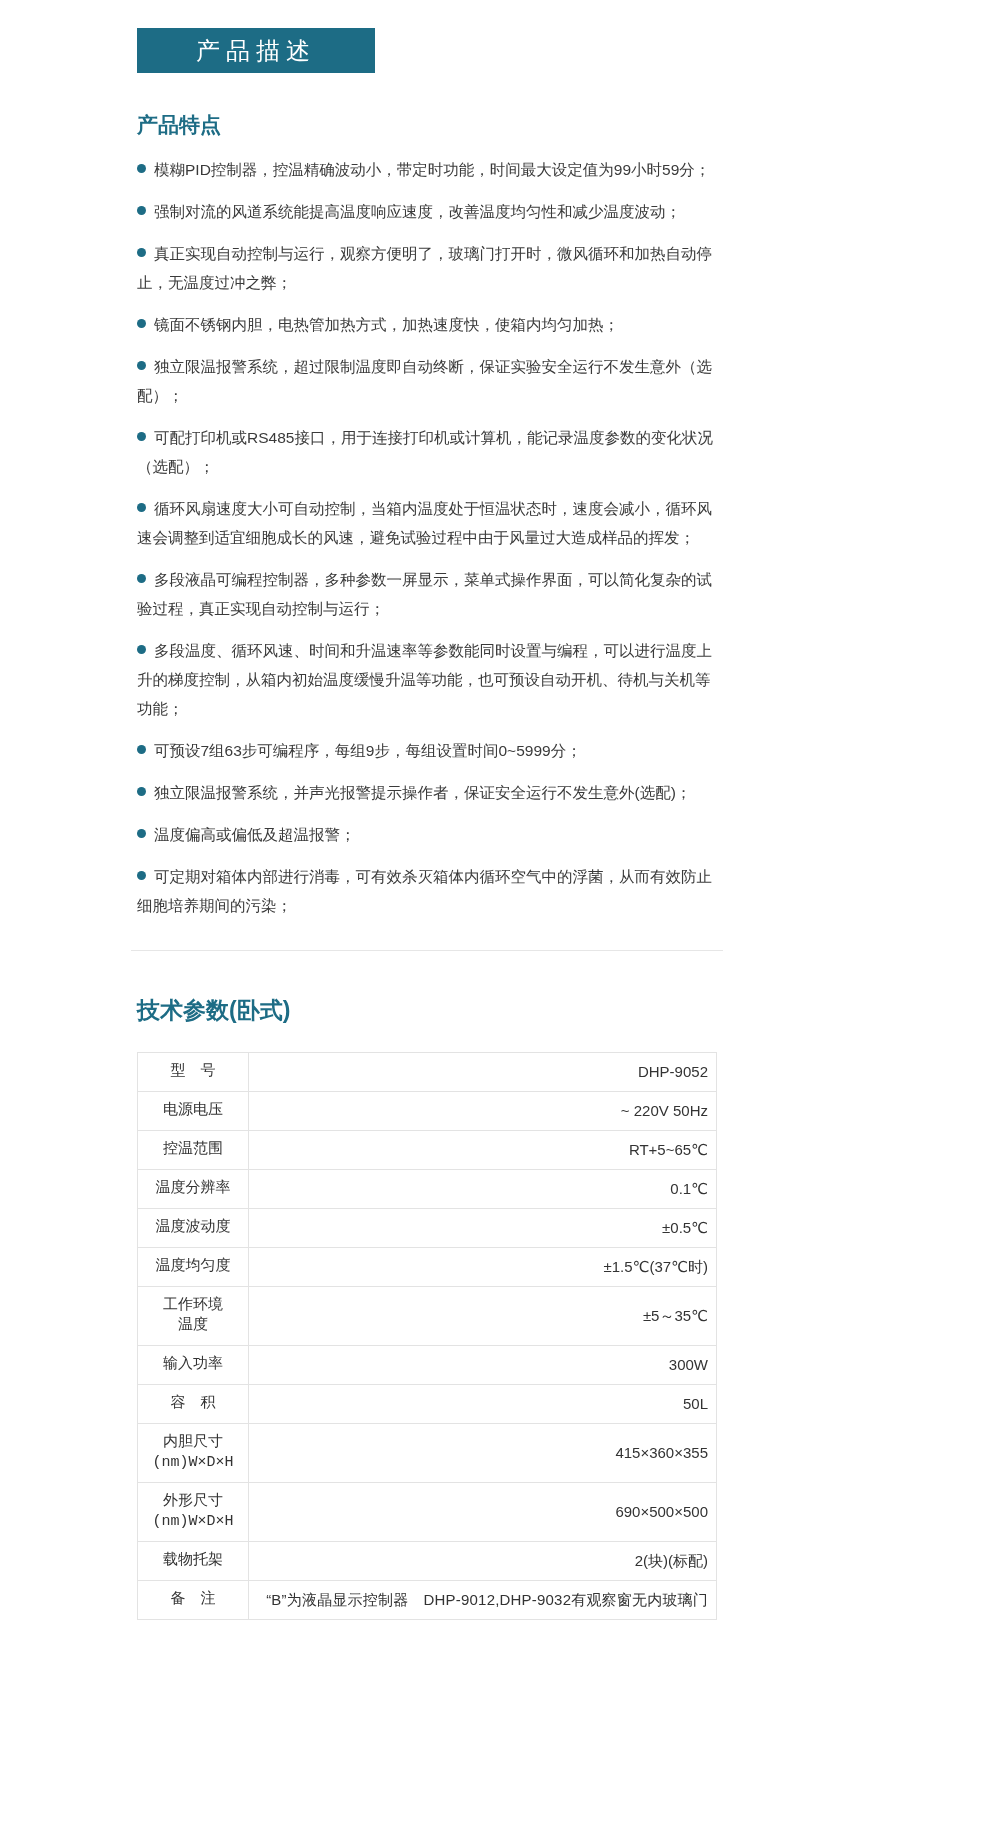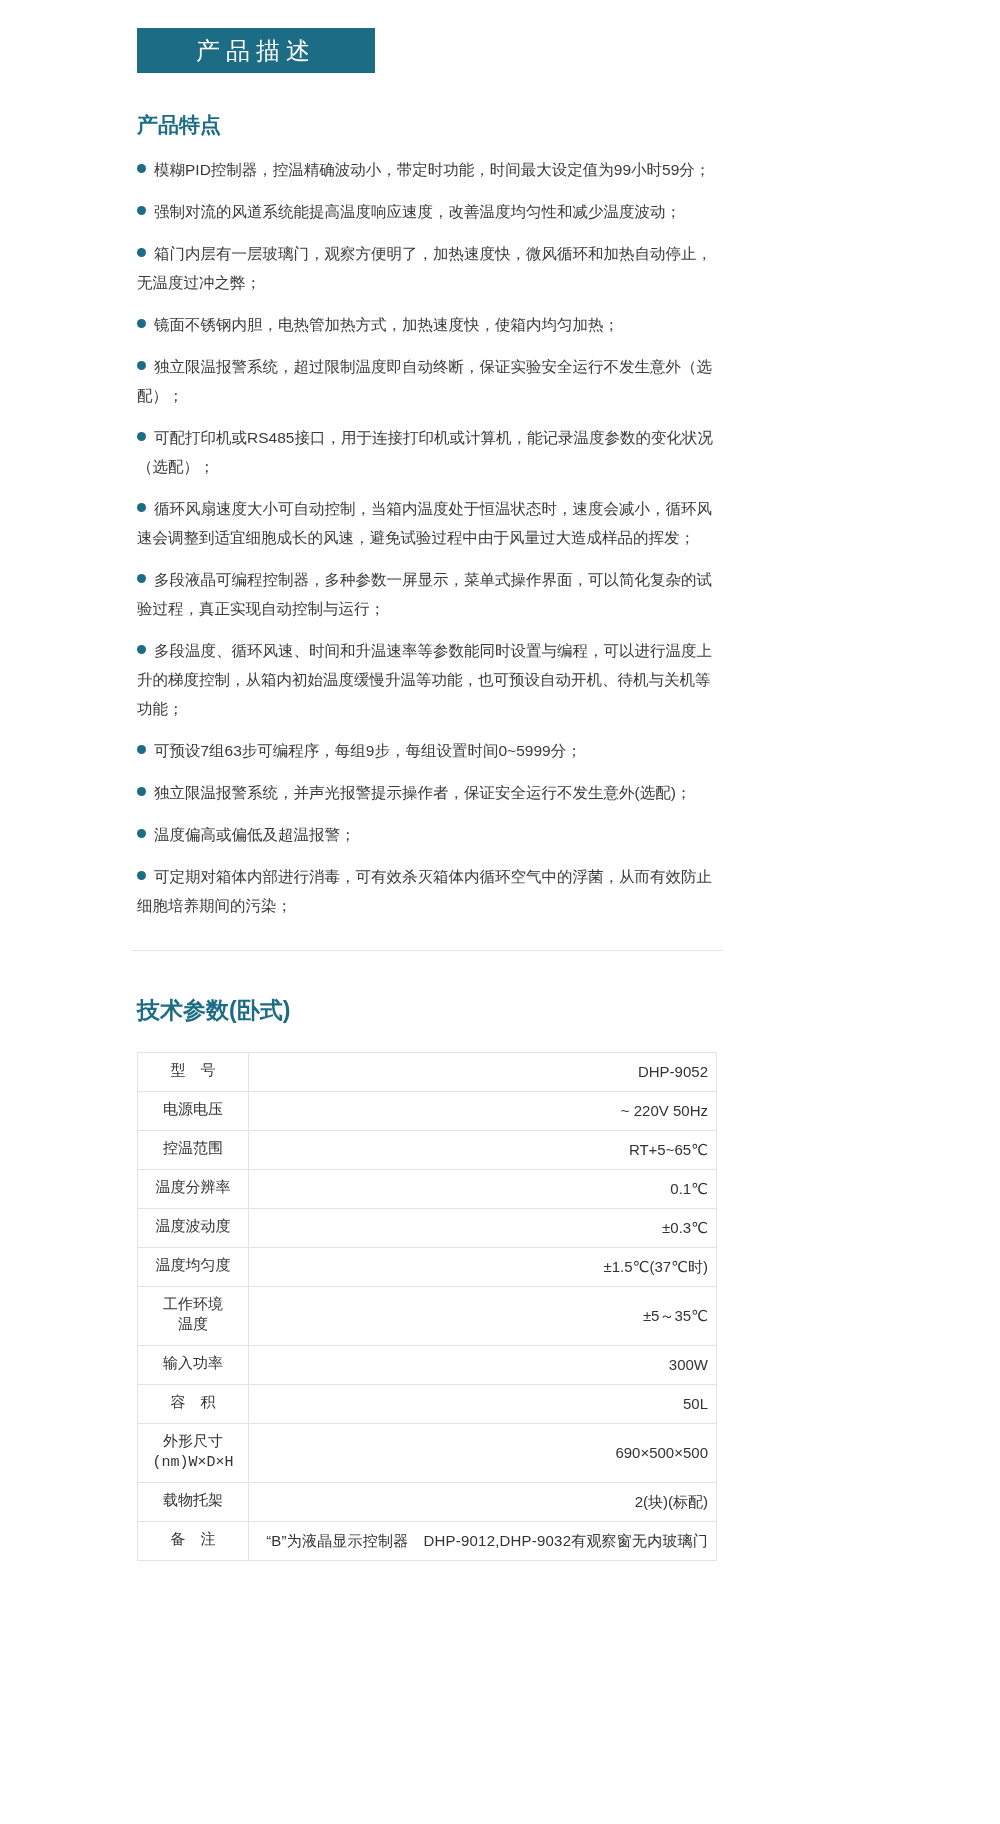--- a/index.html
+++ b/index.html
@@ -65,21 +65,21 @@
 
   <div class="section-badge">
     <span>产品描述</span>
   </div>
 
   <div class="features-heading">产品特点</div>
 
   <ul class="features">
     <li><span class="dot"></span><span>模糊PID控制器，控温精确波动小，带定时功能，时间最大设定值为99小时59分；</span></li>
     <li><span class="dot"></span><span>强制对流的风道系统能提高温度响应速度，改善温度均匀性和减少温度波动；</span></li>
-    <li><span class="dot"></span><span>箱门内层有一层玻璃门，观察方便明了，加热速度快，微风循环和加热自动停止，无温度过冲之弊；</span></li>
+    <li><span class="dot"></span><span>真正实现自动控制与运行，观察方便明了，玻璃门打开时，微风循环和加热自动停止，无温度过冲之弊；</span></li>
     <li><span class="dot"></span><span>镜面不锈钢内胆，电热管加热方式，加热速度快，使箱内均匀加热；</span></li>
     <li><span class="dot"></span><span>独立限温报警系统，超过限制温度即自动终断，保证实验安全运行不发生意外（选配）；</span></li>
     <li><span class="dot"></span><span>可配打印机或RS485接口，用于连接打印机或计算机，能记录温度参数的变化状况（选配）；</span></li>
     <li><span class="dot"></span><span>循环风扇速度大小可自动控制，当箱内温度处于恒温状态时，速度会减小，循环风速会调整到适宜细胞成长的风速，避免试验过程中由于风量过大造成样品的挥发；</span></li>
     <li><span class="dot"></span><span>多段液晶可编程控制器，多种参数一屏显示，菜单式操作界面，可以简化复杂的试验过程，真正实现自动控制与运行；</span></li>
     <li><span class="dot"></span><span>多段温度、循环风速、时间和升温速率等参数能同时设置与编程，可以进行温度上升的梯度控制，从箱内初始温度缓慢升温等功能，也可预设自动开机、待机与关机等功能；</span></li>
     <li><span class="dot"></span><span>可预设7组63步可编程序，每组9步，每组设置时间0~5999分；</span></li>
     <li><span class="dot"></span><span>独立限温报警系统，并声光报警提示操作者，保证安全运行不发生意外(选配)；</span></li>
     <li><span class="dot"></span><span>温度偏高或偏低及超温报警；</span></li>
     <li><span class="dot"></span><span>可定期对箱体内部进行消毒，可有效杀灭箱体内循环空气中的浮菌，从而有效防止细胞培养期间的污染；</span></li>
@@ -102,38 +102,43 @@
       <tr>
           <td class="label">控温范围</td>
           <td class="value">RT+5~65℃</td>
         </tr>
       <tr>
           <td class="label">温度分辨率</td>
           <td class="value">0.1℃</td>
         </tr>
       <tr>
           <td class="label">温度波动度</td>
-          <td class="value">±0.3℃</td>
+          <td class="value">±0.5℃</td>
         </tr>
       <tr>
           <td class="label">温度均匀度</td>
           <td class="value">±1.5℃(37℃时)</td>
         </tr>
       <tr>
           <td class="label">工作环境
 温度</td>
           <td class="value">±5～35℃</td>
         </tr>
       <tr>
           <td class="label">输入功率</td>
           <td class="value">300W</td>
         </tr>
       <tr>
           <td class="label">容　积</td>
           <td class="value">50L</td>
+        </tr>
+      <tr>
+          <td class="label">内胆尺寸
+(nm)W×D×H</td>
+          <td class="value">415×360×355</td>
         </tr>
       <tr>
           <td class="label">外形尺寸
 (nm)W×D×H</td>
           <td class="value">690×500×500</td>
         </tr>
       <tr>
           <td class="label">载物托架</td>
           <td class="value">2(块)(标配)</td>
         </tr>

